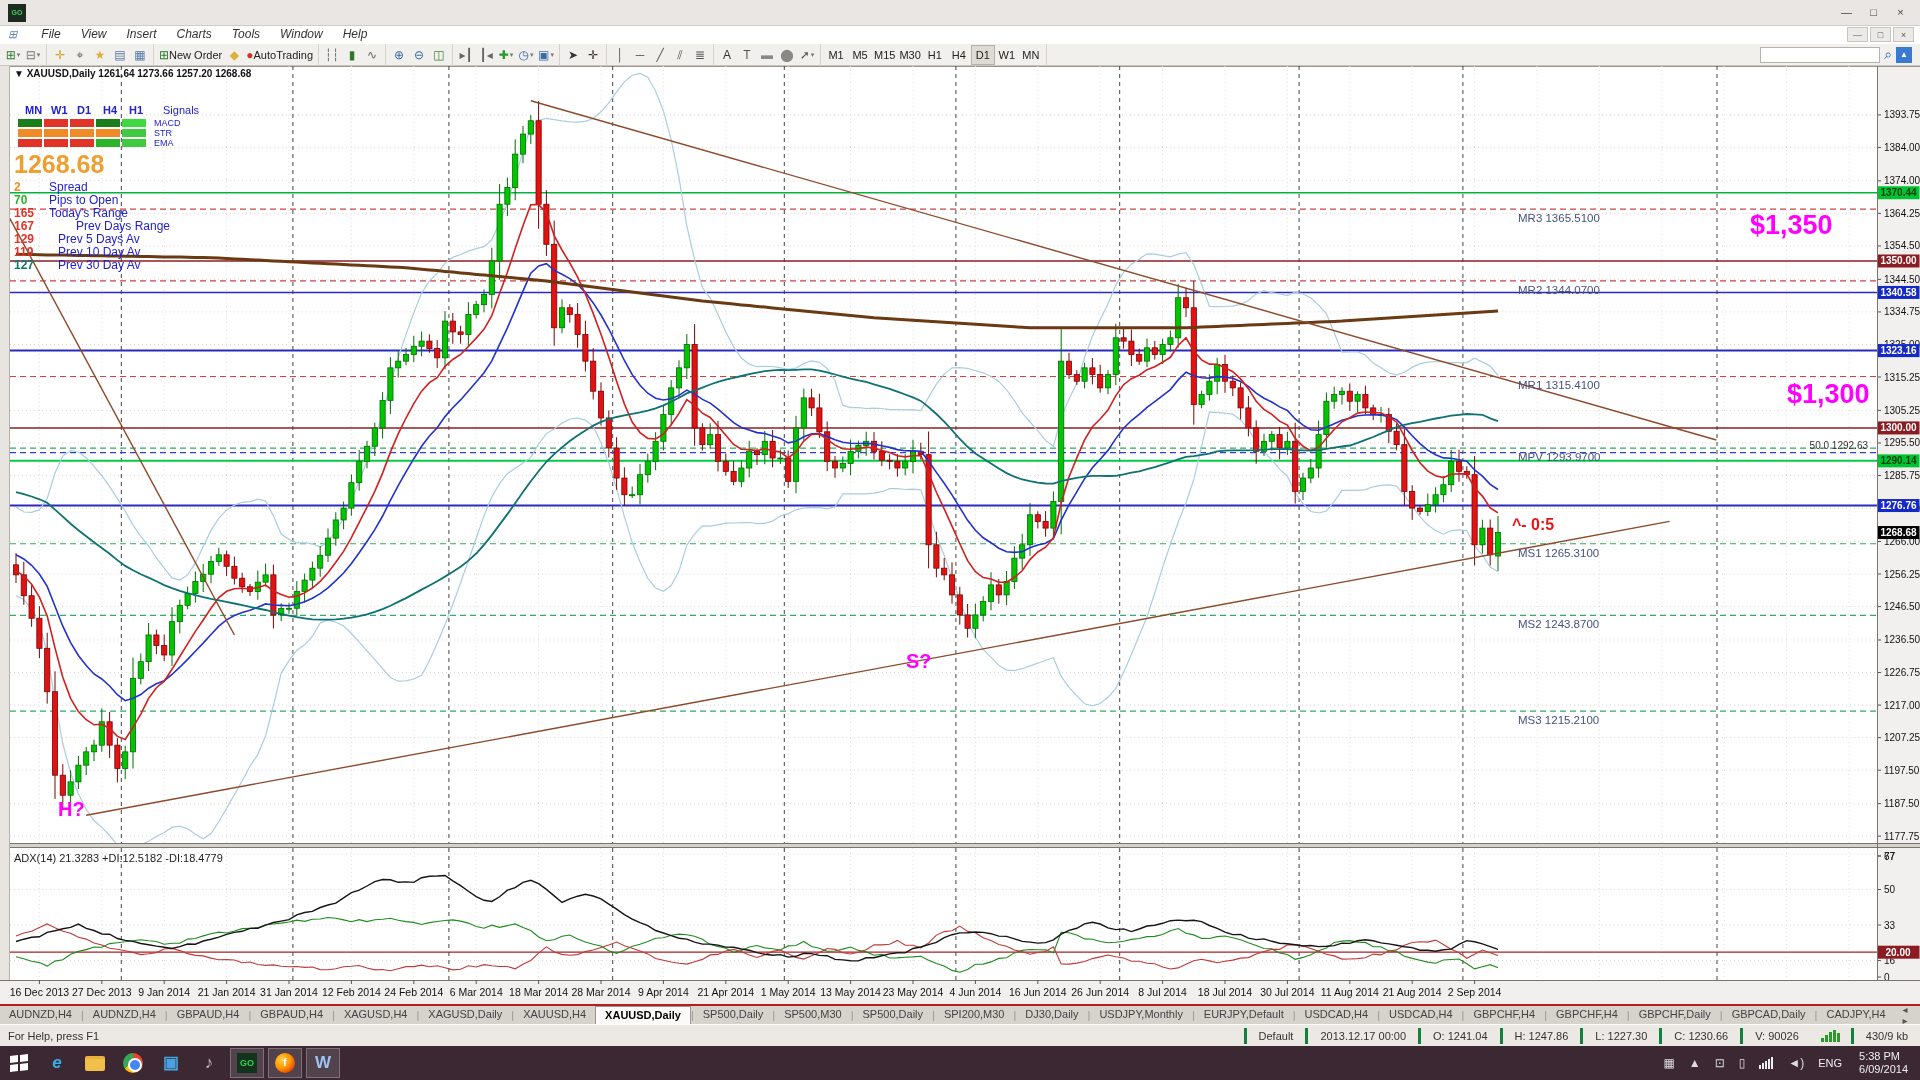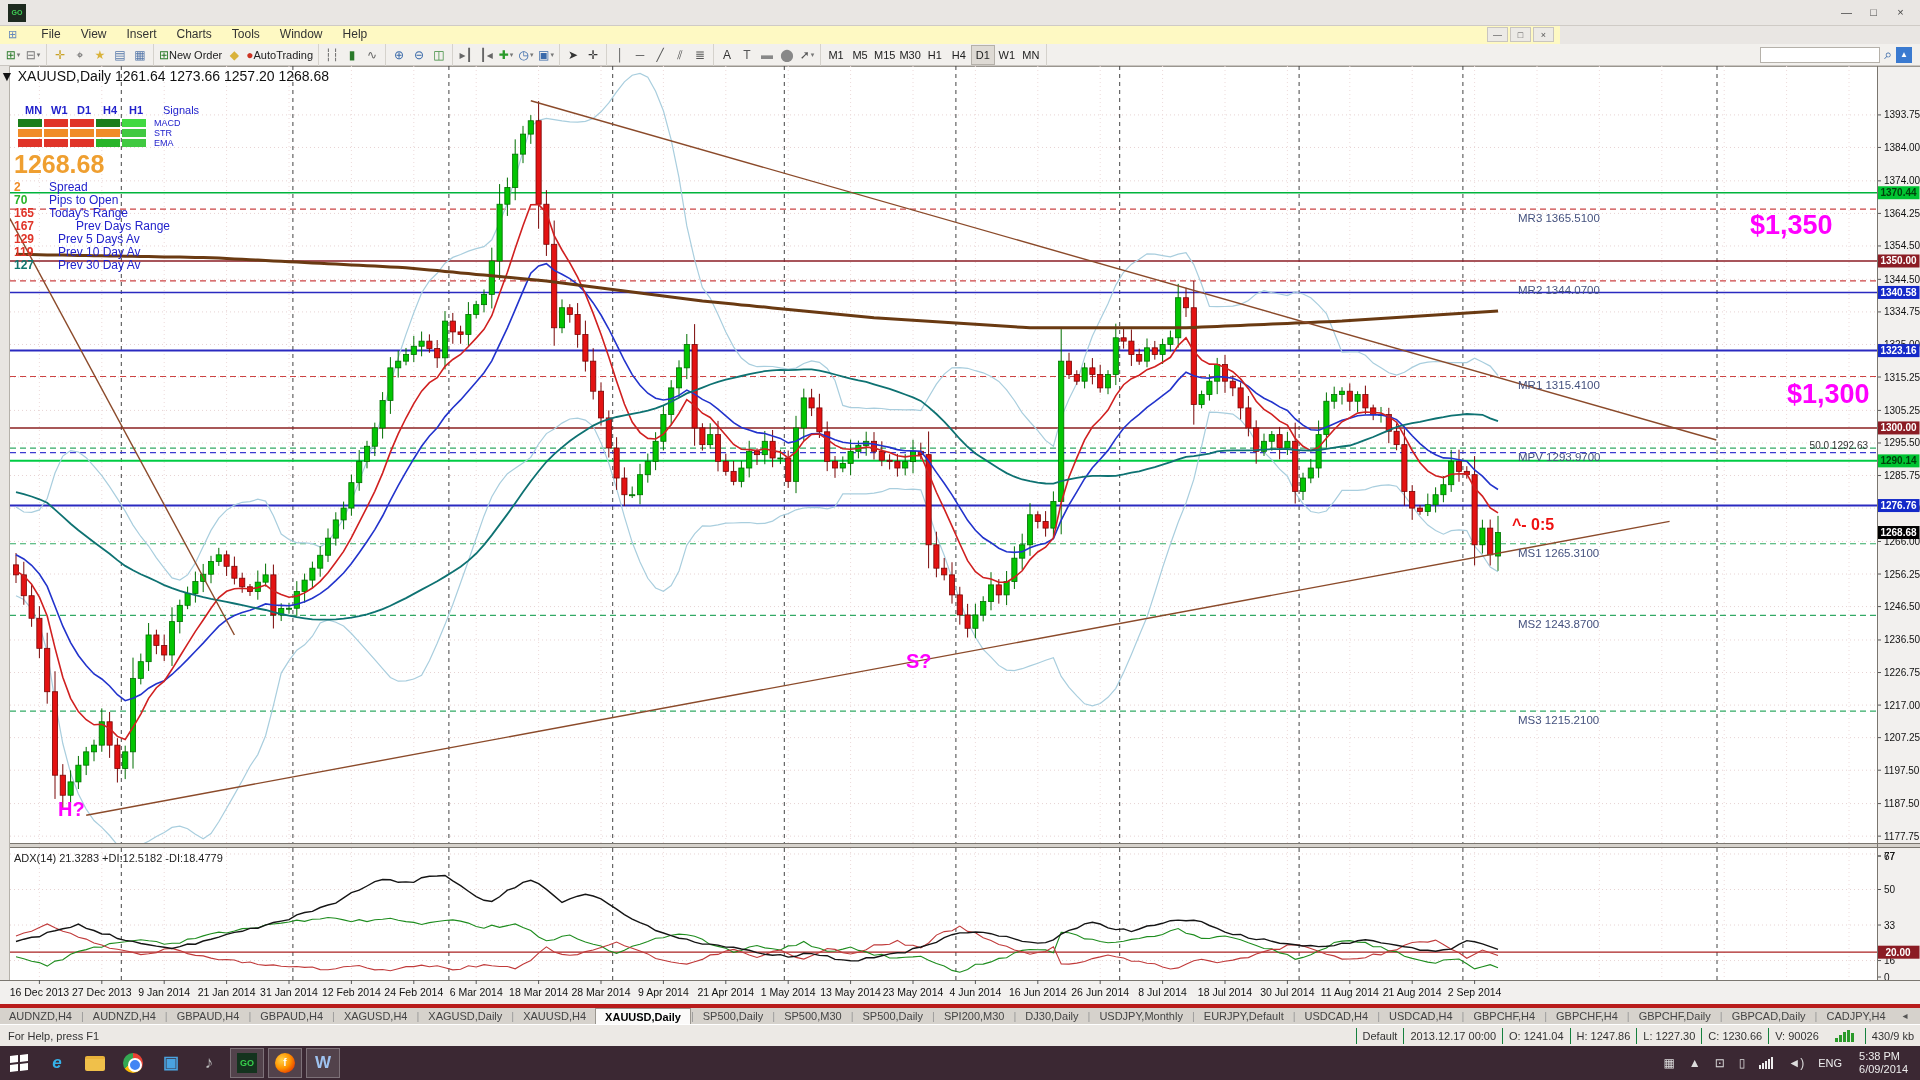--- a/index.html
+++ b/index.html
@@ -2,53 +2,53 @@
 <html><head>
 <meta charset="utf-8">
 <style>
   * { margin:0; padding:0; box-sizing:border-box; }
   html,body { width:1920px; height:1080px; overflow:hidden; font-family:"Liberation Sans",sans-serif; background:#e9e6e3; }
   #titlebar { position:absolute; left:0; top:0; width:1920px; height:26px; background:#e9e6e3; border-bottom:1px solid #cfcbc6; }
   #app-icon { position:absolute; left:8px; top:4px; width:18px; height:18px; background:#1d2a1f; color:#3ed054; font-size:7px; font-weight:bold; text-align:center; line-height:18px; }
   #win-title { position:absolute; left:0; right:0; top:5px; text-align:center; font-size:12px; color:#1a1a1a; }
   .winbtns { position:absolute; right:6px; top:3px; display:flex; }
   .winbtn { width:27px; height:19px; text-align:center; line-height:19px; font-size:11px; color:#444; }
-  #menubar { position:absolute; left:0; top:26px; width:1560px; height:18px; background:#fef9c3; font-size:12px; color:#333; }
+  #menubar { position:absolute; left:0; top:26px; width:1920px; height:18px; background:#ffffff; font-size:12px; color:#333;font-style:italic; }
   #menubar .mitem { display:inline-block; padding:1px 10px; }
   #menu-chart-ic { display:inline-block; width:16px; margin:0 4px 0 8px; color:#6688bb; font-size:11px; }
   .winbtns-child { position:absolute; right:6px; top:1px; display:flex; }
   .winbtn-c { width:21px; height:15px; text-align:center; line-height:15px; font-size:9px; color:#555; border:1px solid #c9c5c0; margin-left:2px; background:#eceae6; }
   #toolbar { position:absolute; left:0; top:44px; width:1920px; height:22px; background:#f2f0ed; border-bottom:1px solid #c9c5c0; display:flex; align-items:center; font-size:12px; }
   .tgroup { display:flex; align-items:center; padding:0 3px; border-right:1px solid #d5d2cc; height:22px; }
   .tbtn { min-width:20px; height:20px; display:flex; align-items:center; justify-content:center; color:#666; font-size:12px; padding:0 2px; }
   .tbtn.lab { font-size:11px; color:#222; }
   .tbtn.active { background:#dedad4; border:1px solid #b5b1aa; }
   .dd { font-size:7px; color:#777; margin-left:1px; }
   #tb-search { margin-left:auto; display:flex; align-items:center; padding-right:8px; }
   #search-input { width:120px; height:16px; border:1px solid #b5b1aa; background:#fff; font-size:11px; padding:0 4px; }
   #chart-region { position:absolute; left:0; top:66px; width:1920px; height:938px; background:#fff; }
-  #chart-title-line { position:absolute; left:0; top:2px; font-size:14px; color:#111; z-index:5; }
+  #chart-title-line { position:absolute; left:14px; top:2px; font-size:10px; color:#111; z-index:5;font-weight:bold; }
   #info-panel { position:absolute; left:14px; top:34px; z-index:5; }
   .tfhdr { display:inline-block; width:26px; font-size:11px; font-weight:bold; color:#2222cc; }
   .sig-title { font-size:11px; color:#2222cc; margin-left:8px; }
   .sigrow { height:10px; display:flex; align-items:center; }
   .sigcell { width:24px; height:8px; margin-right:2px; }
   .siglab { font-size:9px; color:#2222cc; margin-left:6px; line-height:8px; }
   #big-price { font-size:25px; font-weight:bold; color:#ef9f30; margin:2px 0 1px 0; }
   .inforow { font-size:12px; height:13px; }
   .inforow .val { display:inline-block; width:30px; font-weight:bold; }
   .inforow .lbl { color:#2222cc; }
-  #tabsbar { position:absolute; left:0; top:1004px; width:1920px; height:20px; background:#d6d2cc; border-top:4px solid #b91c1c; display:flex; align-items:flex-start; font-size:11px; color:#444; }
+  #tabsbar { position:absolute; left:0; top:1004px; width:1920px; height:20px; background:#d6d2cc; border-top:2px solid #b91c1c; display:flex; align-items:center; font-size:11px; color:#444; }
   .tab { padding:2px 9px 2px 9px; height:19px; white-space:nowrap; }
   .tab.active { background:#fbfaf9; border:1px solid #9a968f; border-bottom:none; font-weight:bold; color:#000; }
   .tabsep { color:#999; padding:2px 0; }
   .tab-arrows { margin-left:auto; padding:2px 8px; color:#555; font-size:10px; }
   #statusbar { position:absolute; left:0; top:1024px; width:1920px; height:22px; background:#ece9e5; border-top:1px solid #fff; display:flex; align-items:center; font-size:11px; color:#333; }
   #status-help { padding-left:8px; }
-  .scell { border-left:1px solid #15803d; padding:0 6px; height:16px; line-height:16px; white-space:nowrap; }
+  .scell { border-left:3px solid #15803d; padding:0 12px; height:16px; line-height:16px; white-space:nowrap; }
   #status-right { margin-left:auto; display:flex; align-items:center; }
   .histicon { display:inline-flex; align-items:flex-end; height:12px; margin:0 10px; }
   .histicon span { width:3px; background:#2a9a2a; margin-right:1px; display:inline-block; }
   #taskbar { position:absolute; left:0; top:1046px; width:1920px; height:34px; background:#3b2833; display:flex; align-items:center; }
   .tb-app { width:34px; height:30px; margin:0 2px; display:flex; align-items:center; justify-content:center; }
   .tb-app.open { background:rgba(255,255,255,0.12); border:1px solid rgba(255,255,255,0.25); }
   #start-logo { display:grid; grid-template-columns:8px 8px; grid-gap:2px; transform:skewY(-6deg); }
   #start-logo span { width:8px; height:7px; background:#fff; display:block; }
   #tray { margin-left:auto; display:flex; align-items:center; color:#eee; font-size:11px; }
   .trayic { margin:0 7px; color:#ddd; font-size:12px; }

